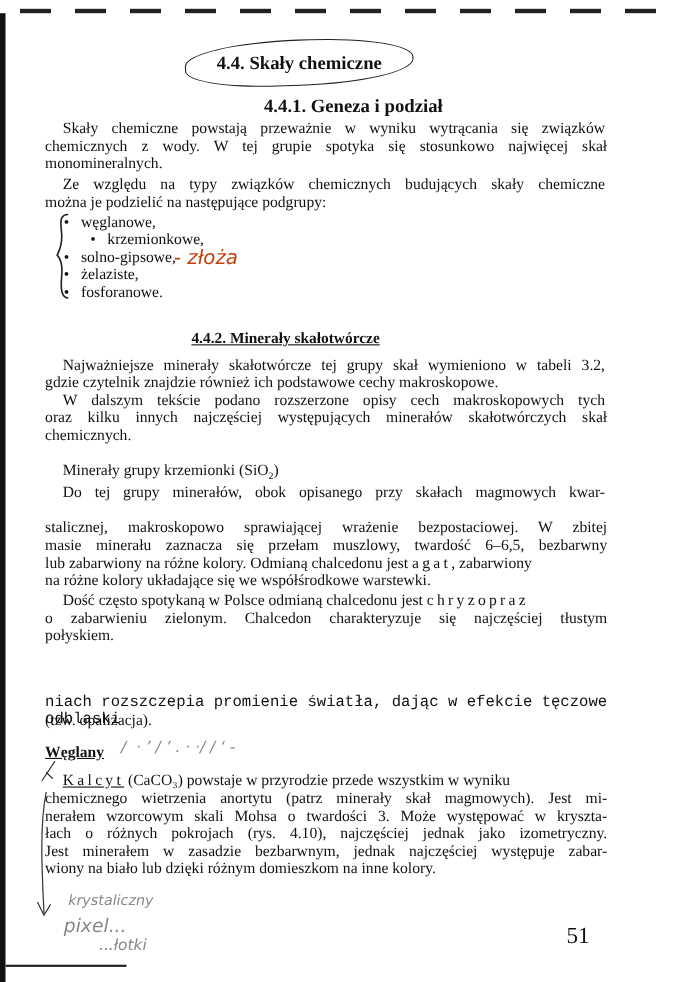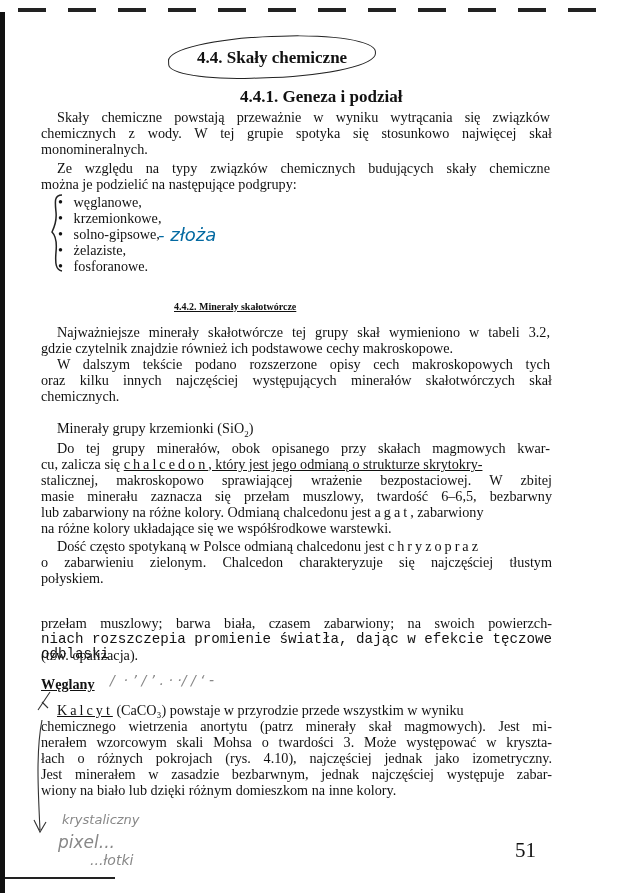--- a/index.html
+++ b/index.html
@@ -9,27 +9,27 @@
   .left-bar { position: absolute; left: 0; top: 12px; width: 5px; height: 881px; background: #111; }
   .top-dashes { position: absolute; left: 18px; top: 8px; width: 600px; height: 4px;
     background: repeating-linear-gradient(90deg, #222 0 28px, transparent 28px 50px); }
   .bottom-line { position: absolute; left: 5px; top: 877px; width: 110px; height: 2px; background: #222; }
   .text { position: absolute; font-size: 14.2px; line-height: 15.3px; white-space: nowrap; }
   .just { white-space: normal; text-align: justify; text-align-last: justify; width: 511px; }
   .h-main { position: absolute; left: 197px; top: 48px; font-size: 17px; font-weight: bold; }
   .h-oval { position: absolute; left: 168px; top: 36px; width: 206px; height: 40px;
     border: 1.6px solid #222; border-radius: 50% 45% 50% 40%; transform: rotate(-2deg); }
   .h-sub { position: absolute; left: 240px; top: 87px; font-size: 17px; font-weight: bold; }
-  .h-sec { position: absolute; left: 174px; top: 301px; font-size: 10px; font-weight: bold;
+  .h-sec { position: absolute; left: 174px; top: 301px; font-size: 14px; font-weight: bold;
     text-decoration: underline; }
   .spaced { letter-spacing: 3px; }
   .ul { text-decoration: underline; }
   .bold { font-weight: bold; }
   .brace { position: absolute; left: 50px; top: 192px; width: 14px; height: 82px; }
-  .hand { position: absolute; font-family: "DejaVu Sans", sans-serif; font-style: italic; color: #0369a1; }
+  .hand { position: absolute; font-family: "DejaVu Sans", sans-serif; font-style: italic; color: #c2410c; }
   .faint { color: #888; }
   .page-num { position: absolute; left: 515px; top: 838px; font-size: 21px; }
 </style>
 </head>
 <body>
 
 <div class="page">
   <div class="left-bar"></div>
   <div class="top-dashes"></div>
   <div class="bottom-line"></div>
@@ -43,48 +43,46 @@
   <div class="text" style="left:41px; top:142px;">monomineralnych.</div>
 
   <div class="text just" style="left:57px; top:161px; width:493px;">Ze względu na typy związków chemicznych budujących skały chemiczne</div>
   <div class="text" style="left:41px; top:177px;">można je podzielić na następujące podgrupy:</div>
 
   <svg class="brace" viewBox="0 0 14 82">
     <path d="M12 3 C4 3 5 10 6 20 C7 30 4 36 2 40 C6 44 7 50 6 60 C5 72 6 78 12 79" stroke="#222" stroke-width="1.5" fill="none"></path>
   </svg>
 
   <div class="text" style="left:58px; top:195px;">•&nbsp;&nbsp;&nbsp;<span>węglanowe,</span></div>
-  <div class="text" style="left:58px; top:211px;">•&nbsp;&nbsp;&nbsp;<span>krzemionkowe,</span></div>
+  <div class="text" style="left:58px; top:211px;padding-left:24px;">•&nbsp;&nbsp;&nbsp;<span>krzemionkowe,</span></div>
   <div class="text" style="left:58px; top:227px;">•&nbsp;&nbsp;&nbsp;<span>solno-gipsowe,</span></div>
   <div class="text" style="left:58px; top:243px;">•&nbsp;&nbsp;&nbsp;<span>żelaziste,</span></div>
   <div class="text" style="left:58px; top:259px;">•&nbsp;&nbsp;&nbsp;<span>fosforanowe.</span></div>
   <div class="hand" style="left:158px; top:224px; font-size:18px;">- złoża</div>
 
   <div class="h-sec">4.4.2. Minerały skałotwórcze</div>
 
   <div class="text just" style="left:57px; top:325px; width:493px;">Najważniejsze minerały skałotwórcze tej grupy skał wymieniono w tabeli 3.2,</div>
   <div class="text" style="left:41px; top:341px;">gdzie czytelnik znajdzie również ich podstawowe cechy makroskopowe.</div>
   <div class="text just" style="left:57px; top:357px; width:493px;">W dalszym tekście podano rozszerzone opisy cech makroskopowych tych</div>
   <div class="text just" style="left:41px; top:373px;">oraz kilku innych najczęściej występujących minerałów skałotwórczych skał</div>
   <div class="text" style="left:41px; top:389px;">chemicznych.</div>
 
   <div class="text" style="left:57px; top:421px;"><span>Minerały grupy krzemionki (SiO</span><sub style="font-size:9px;">2</sub><span>)</span></div>
 
   <div class="text just" style="left:57px; top:441px; width:493px;">Do tej grupy minerałów, obok opisanego przy skałach magmowych kwar-</div>
-  <div class="text" style="left:41px; top:457px; width:511px;"><span>cu, zalicza się </span><span class="spaced ul">chalcedon</span><span class="ul">, który jest jego odmianą o strukturze skrytokry-</span></div>
   <div class="text just" style="left:41px; top:473px;">stalicznej, makroskopowo sprawiającej wrażenie bezpostaciowej. W zbitej</div>
   <div class="text just" style="left:41px; top:489px;">masie minerału zaznacza się przełam muszlowy, twardość 6–6,5, bezbarwny</div>
   <div class="text" style="left:41px; top:521px;">na różne kolory układające się we współśrodkowe warstewki.</div>
   <div class="text" style="left:41px; top:505px;"><span>lub zabarwiony na różne kolory. Odmianą chalcedonu jest </span><span class="spaced">agat</span><span>, zabarwiony</span></div>
 
   <div class="text" style="left:57px; top:539px;"><span>Dość często spotykaną w Polsce odmianą chalcedonu jest </span><span class="spaced">chryzopraz</span></div>
   <div class="text just" style="left:41px; top:555px;">o zabarwieniu zielonym. Chalcedon charakteryzuje się najczęściej tłustym</div>
   <div class="text" style="left:41px; top:571px;">połyskiem.</div>
 
-  <div class="text just" style="left:41px; top:616px;">przełam muszlowy; barwa biała, czasem zabarwiony; na swoich powierzch-</div>
   <div class="text just" style="left:41px; top:632px;font-family:Liberation Mono, monospace;">niach rozszczepia promienie światła, dając w efekcie tęczowe odblaski</div>
   <div class="text" style="left:41px; top:648px;">(tzw. opalizacja).</div>
 
   <div class="text bold ul" style="left:41px; top:677px;">Węglany</div>
   <div class="hand faint" style="left:110px; top:672px; font-size:14px;">/ &nbsp;·  ’ /   ’ .  ·  ·/ / ‘ -</div>
 
   <div class="text" style="left:57px; top:703px;"><span class="spaced ul">Kalcyt</span> <span>(CaCO₃)</span><span> powstaje w przyrodzie przede wszystkim w wyniku</span></div>
   <div class="text just" style="left:41px; top:719px;">chemicznego wietrzenia anortytu (patrz minerały skał magmowych). Jest mi-</div>
   <div class="text just" style="left:41px; top:735px;">nerałem wzorcowym skali Mohsa o twardości 3. Może występować w kryszta-</div>
   <div class="text just" style="left:41px; top:751px;">łach o różnych pokrojach (rys. 4.10), najczęściej jednak jako izometryczny.</div>

